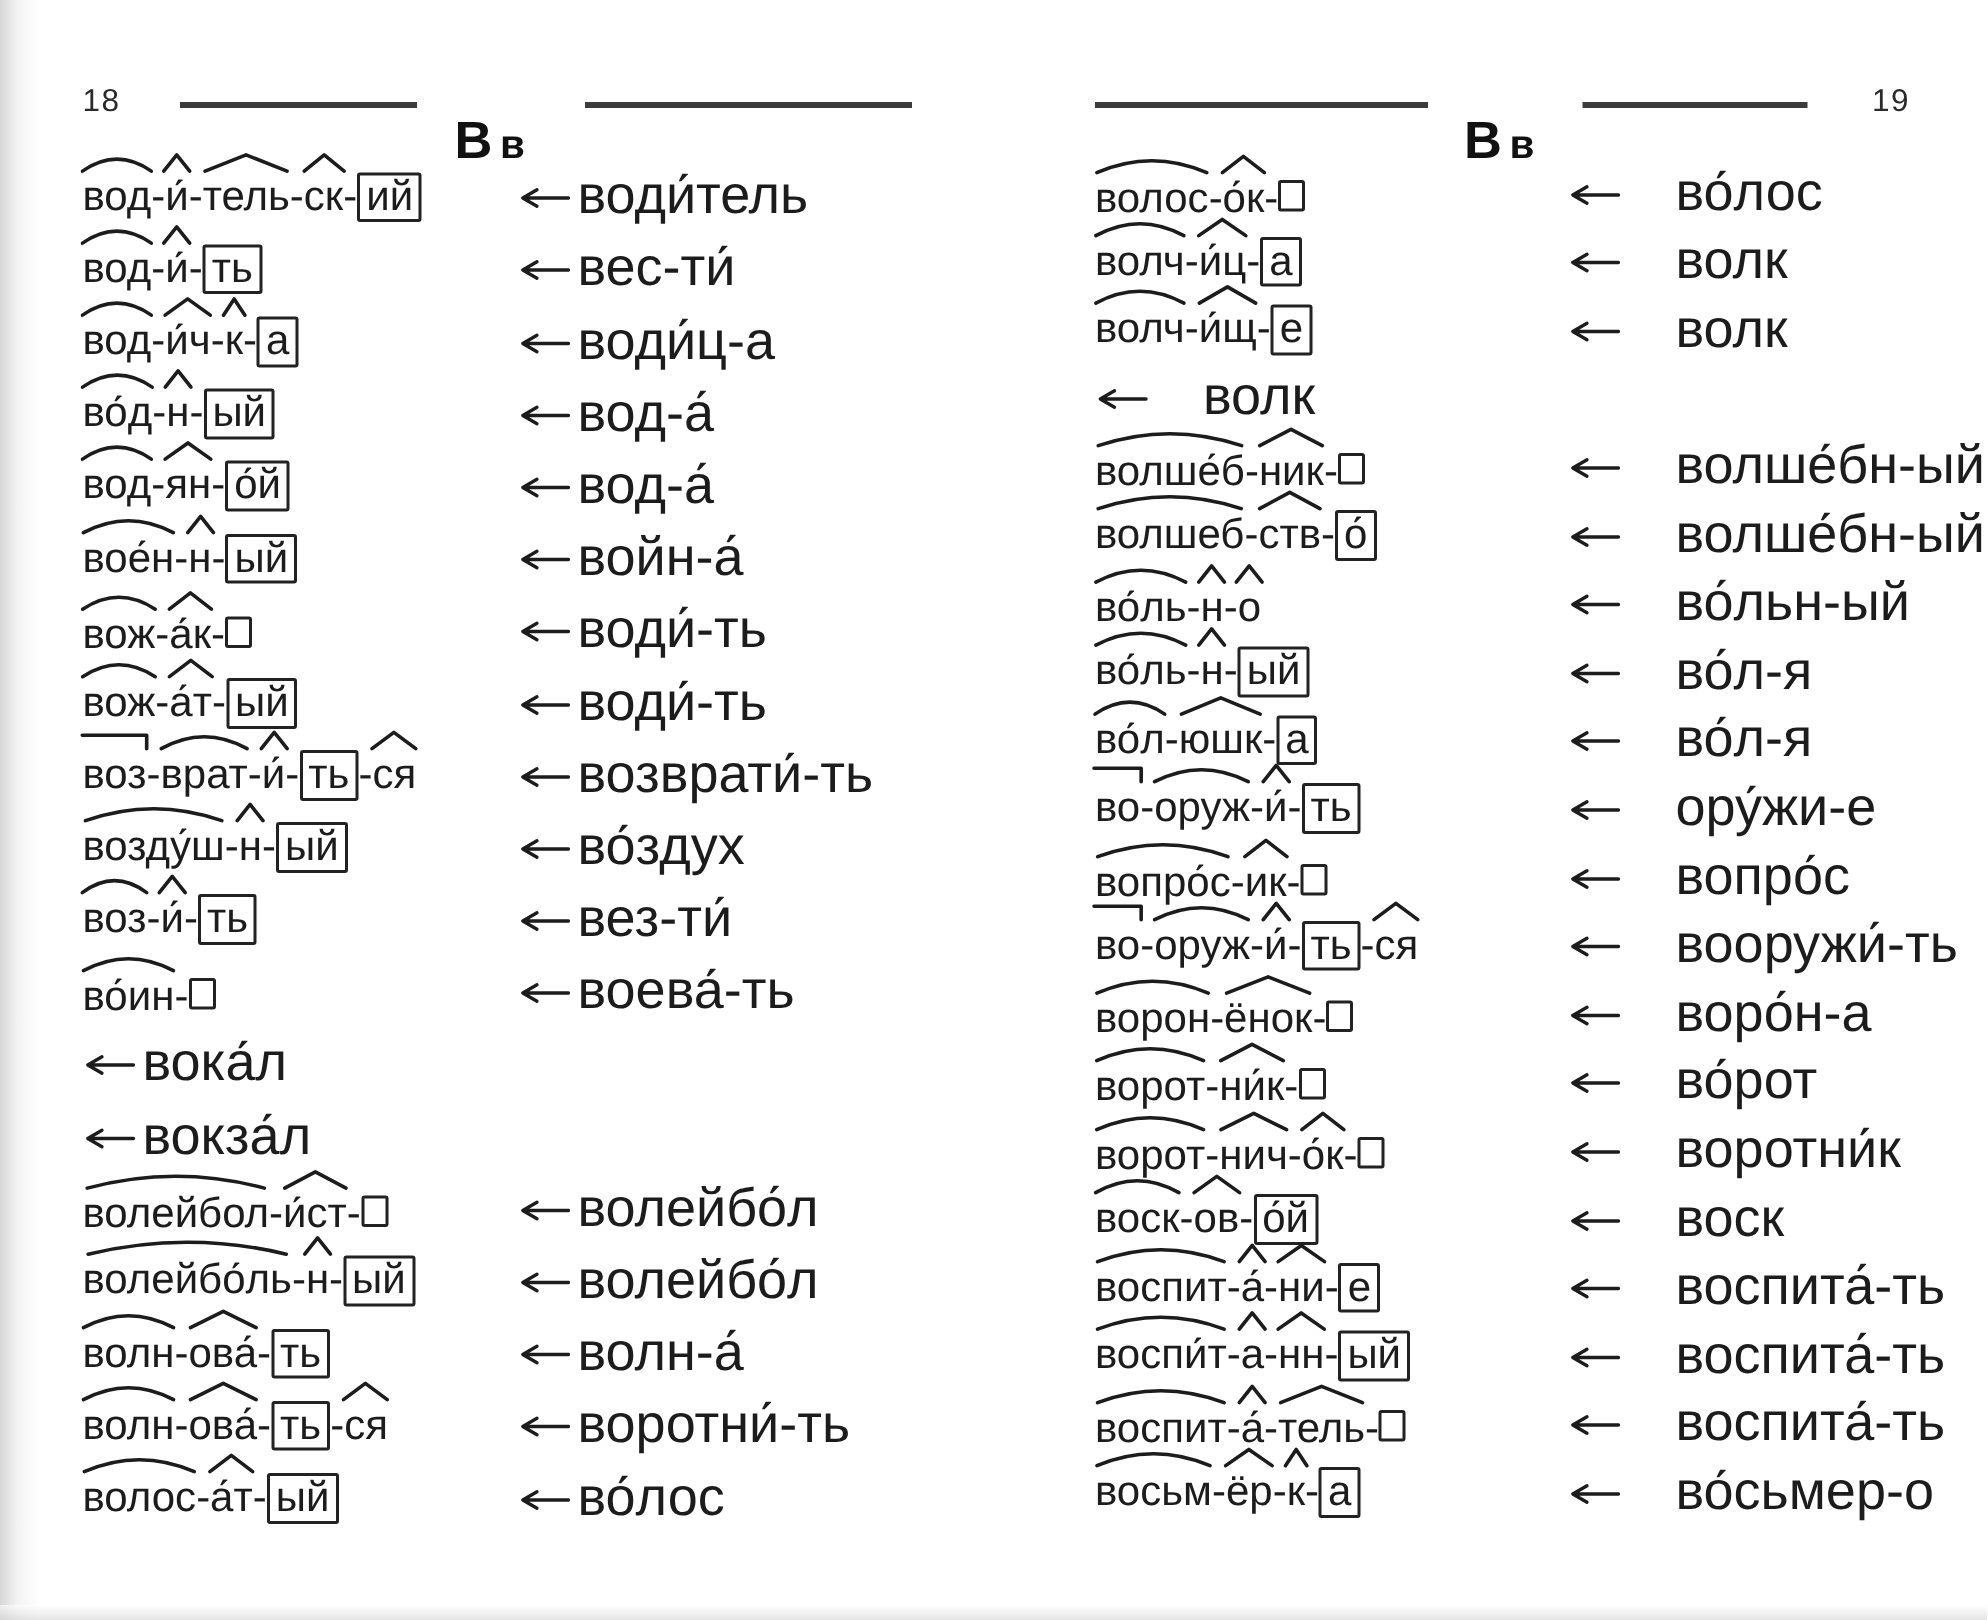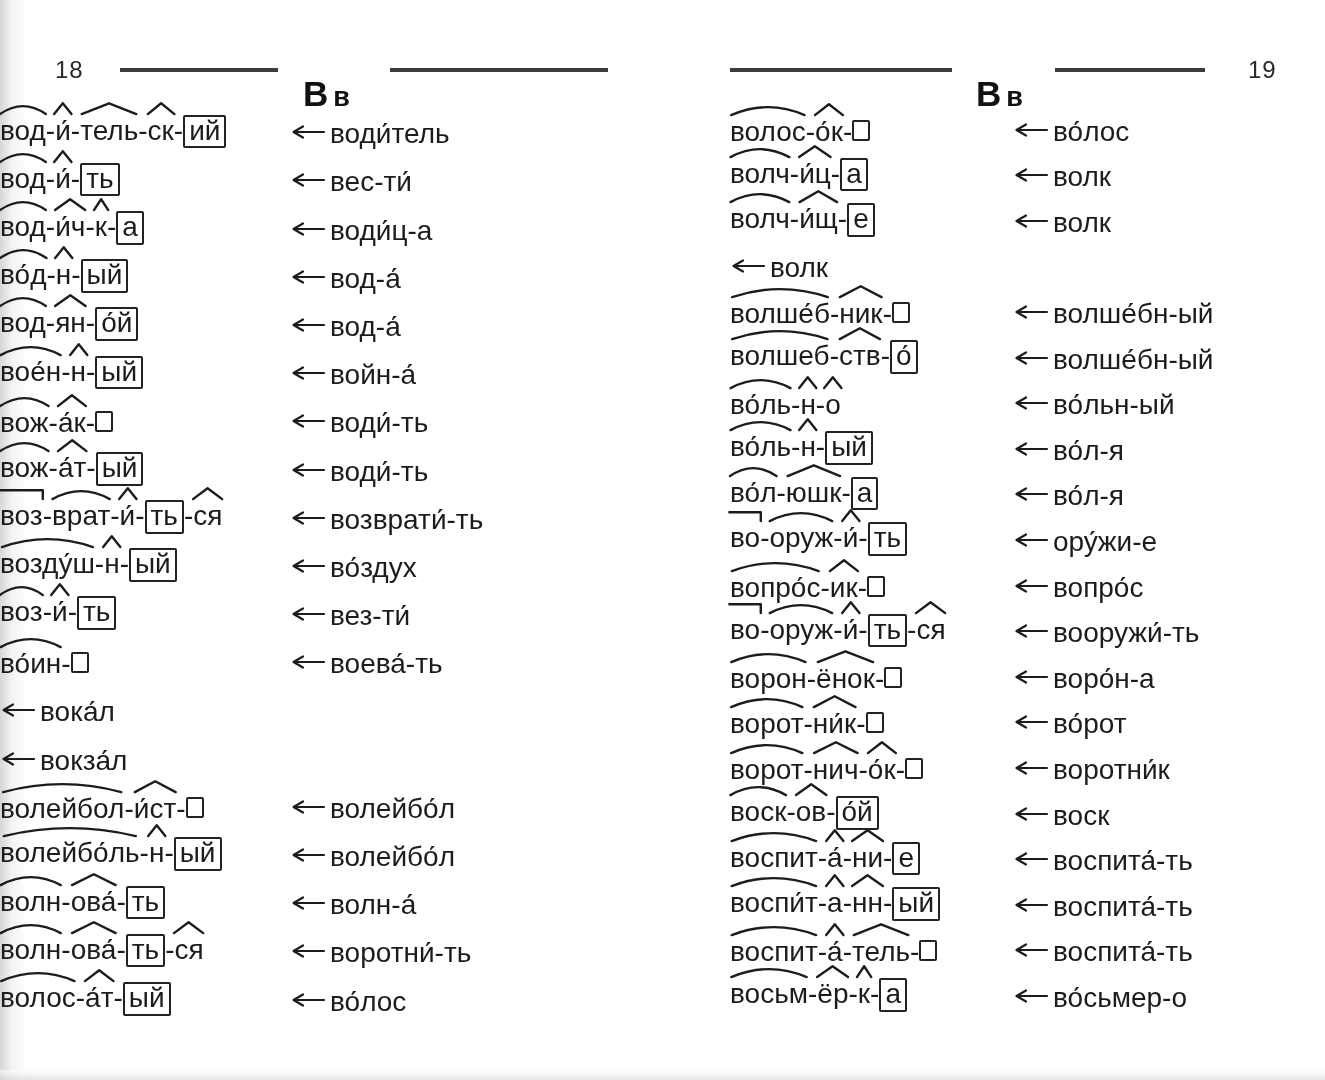--- a/index.html
+++ b/index.html
@@ -17,44 +17,44 @@
   }
   .scan-edge-bottom {
     position:absolute; left:0; bottom:0; width:1325px; height:10px;
     background:linear-gradient(to top,#d4d4d4 0%,#ffffff 100%);
     opacity:.6;
   }
   .page { position:absolute; top:0; height:1080px; width:662px; }
   #page18 { left:0; }
   #page19 { left:663px; }
 
-  .page-number { position:absolute; top:56px; font-size:24px; color:#2a2a2a; letter-spacing:1px; }
+  .page-number { position:absolute; top:56px; font-size:21px; color:#2a2a2a; letter-spacing:1px; }
   #page18 .page-number { left:55px; }
   #page19 .page-number { left:585px;text-align:right; }
 
   .dbl-rule { position:absolute; top:68px; height:4px;
     border-top:2px solid #3c3c3c; border-bottom:2px solid #3c3c3c; }
   #page18 .rule-a { left:120px; width:158px; }
   #page18 .rule-b { left:390px; width:218px; }
   #page19 .rule-a { left:67px;  width:222px; }
   #page19 .rule-b { left:392px; width:150px; }
 
   .section-letters { position:absolute; top:50px; white-space:nowrap;margin-top:24px; }
   #page18 .section-letters { left:303px; }
   #page19 .section-letters { left:313px; }
   .letter-big   { font-size:35px; font-weight:bold; color:#111; }
   .letter-small { font-size:27px; font-weight:bold; color:#111; margin-left:5px; }
 
   .entries { position:absolute; top:100px; left:0; right:0; }
-  #page18 .entries { }
+  #page18 .entries { padding-left:55px; }
   #page19 .entries { padding-left:67px; }
 
   .entry-row { display:flex; align-items:flex-end; line-height:1; }
   #page18 .entry-row { height:48.2px; }
-  #page19 .entry-row { height:45.6px; }
+  #page19 .entry-row { height:45.6px;gap:32px; }
 
   .analyzed-word { flex:0 0 auto; white-space:nowrap; font-size:28px; }
   #page18 .analyzed-word { width:290px; }
   #page19 .analyzed-word { width:283px; }
 
   .morpheme { position:relative; display:inline-block; line-height:1; }
   .mark { position:absolute; left:-2px; right:-2px; top:-15px; height:14px; pointer-events:none; }
   .mark svg { width:100%; height:100%; display:block; overflow:visible; }
   .mark path { fill:none; stroke:#1c1c1c; stroke-width:2.4px;
     vector-effect:non-scaling-stroke; stroke-linecap:round; stroke-linejoin:round; }
@@ -67,21 +67,21 @@
     display:inline-block; width:18px; height:21px;
     border:2.2px solid #222; border-radius:2px; vertical-align:0px;
   }
   .sep { display:inline-block; }
 
   .arrow-wrap { flex:0 0 40px; margin-bottom:8px; }
   .arrow-wrap svg { display:block; overflow:visible; }
   .arrow-wrap path { fill:none; stroke:#1c1c1c; stroke-width:2.2px;
     stroke-linecap:round; stroke-linejoin:round; }
 
-  .source-word { flex:0 0 auto; font-size:28px; white-space:nowrap;text-align:right; }
+  .source-word { flex:0 0 auto; font-size:36px; white-space:nowrap;text-align:right; }
 </style>
 </head>
 <body>
 
 <div class="scan-edge-left"></div>
 <div class="scan-edge-bottom"></div>
 
 <div class="page" id="page18">
   <span class="page-number">18</span>
   <div class="dbl-rule rule-a"></div>

